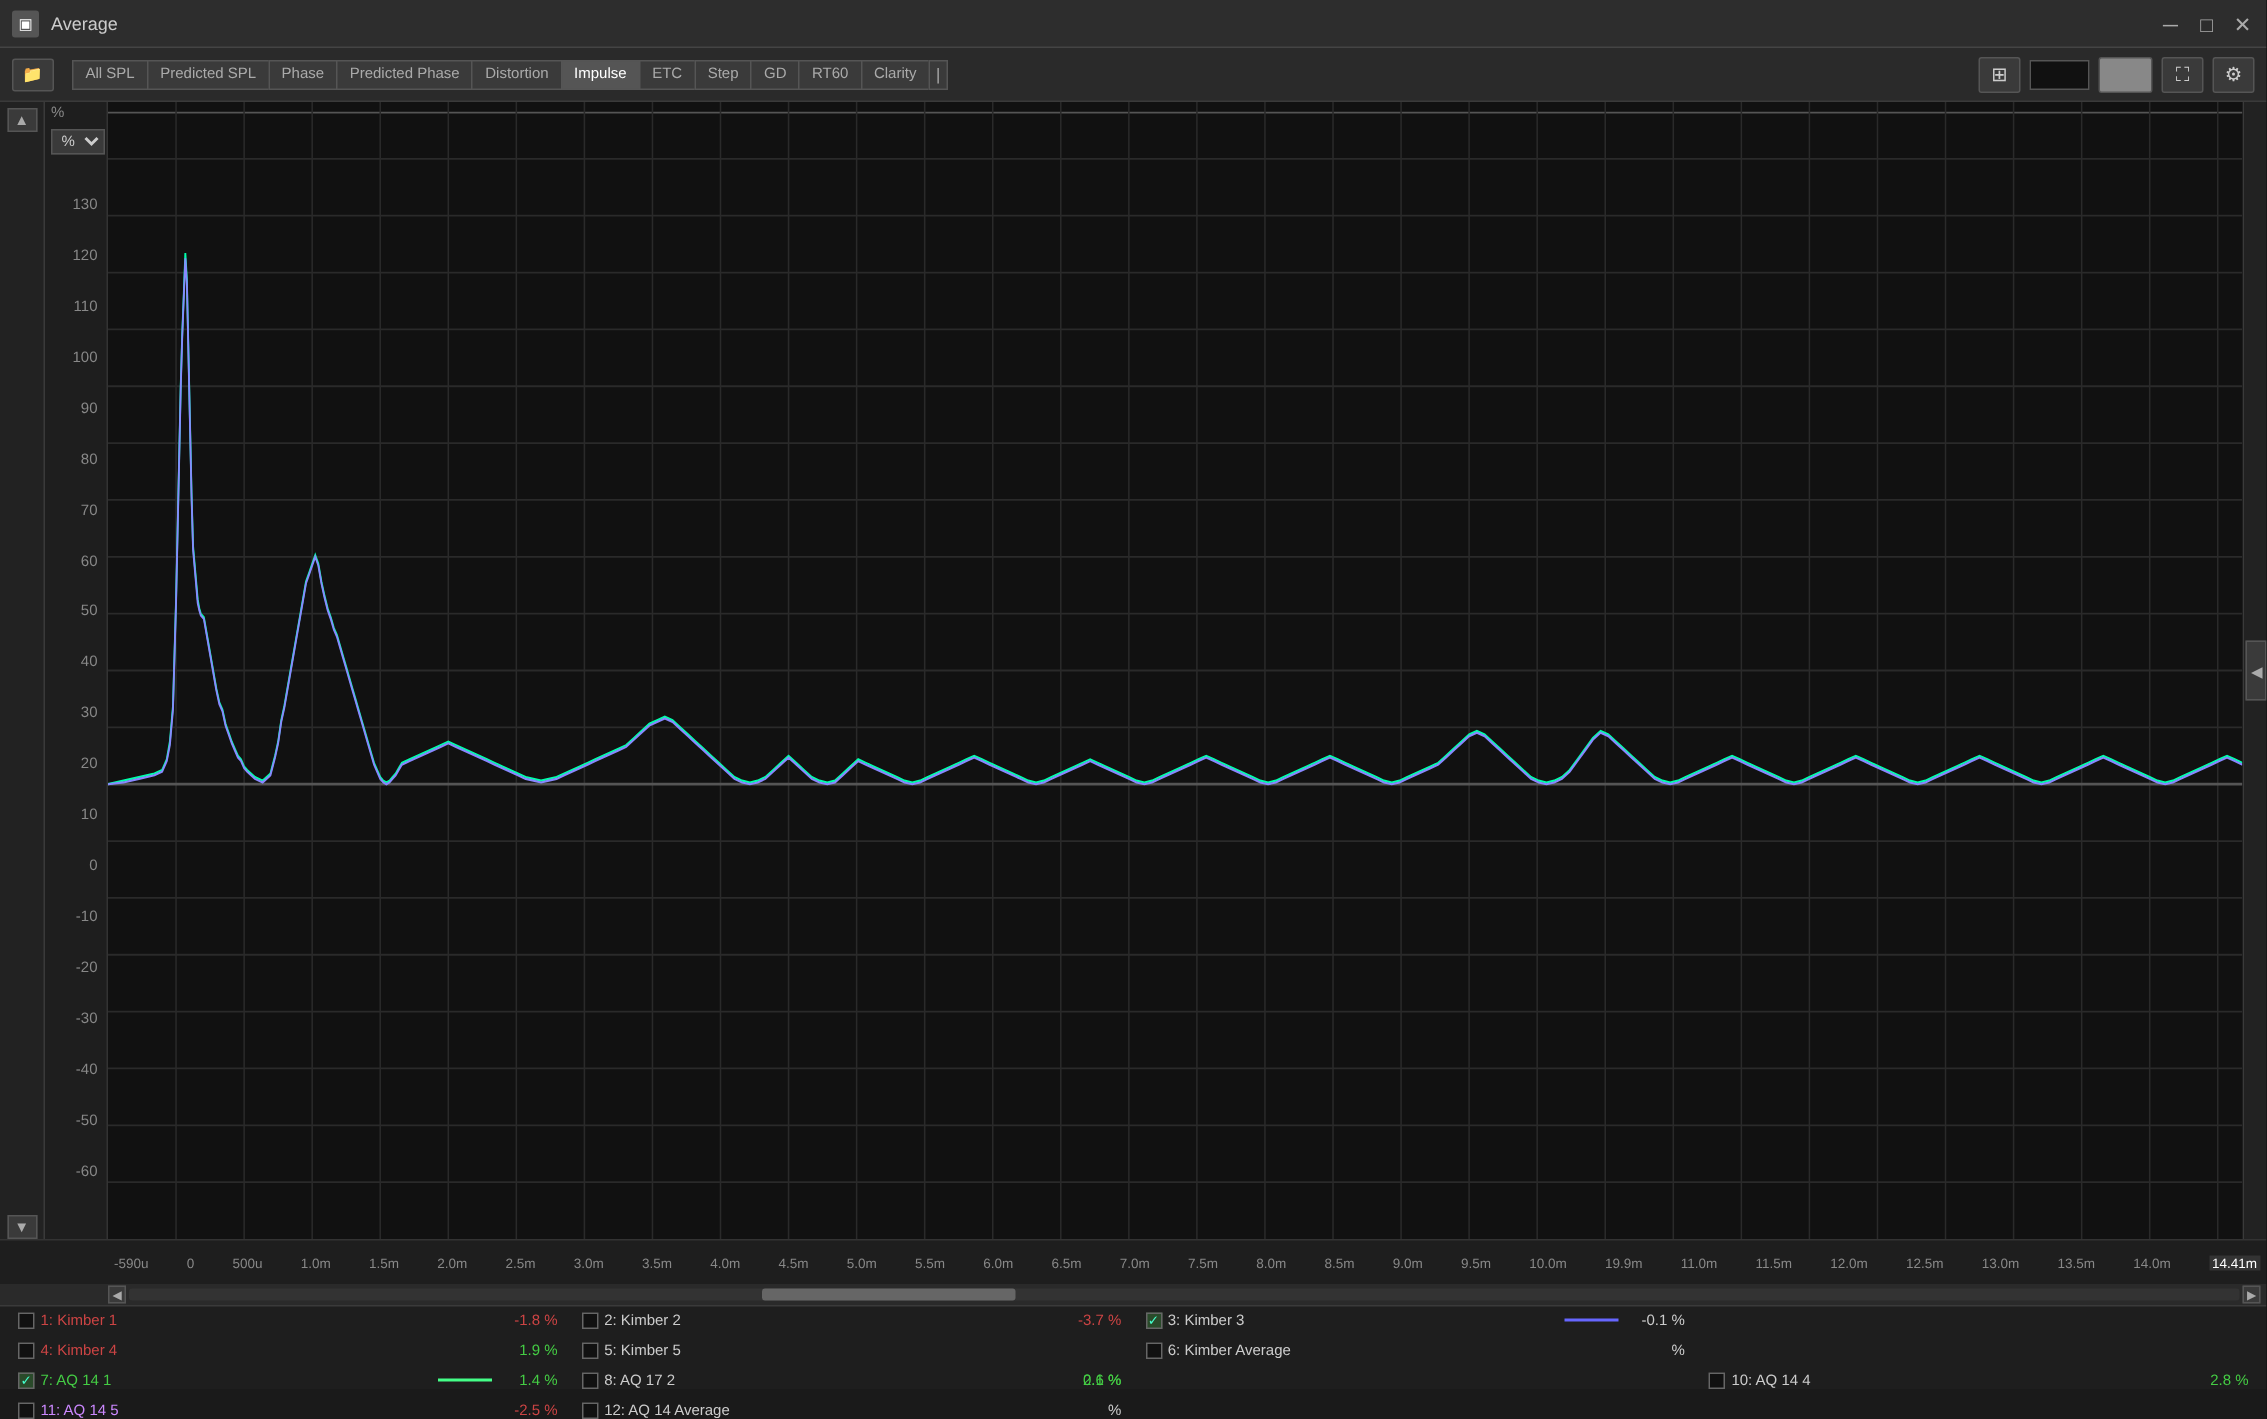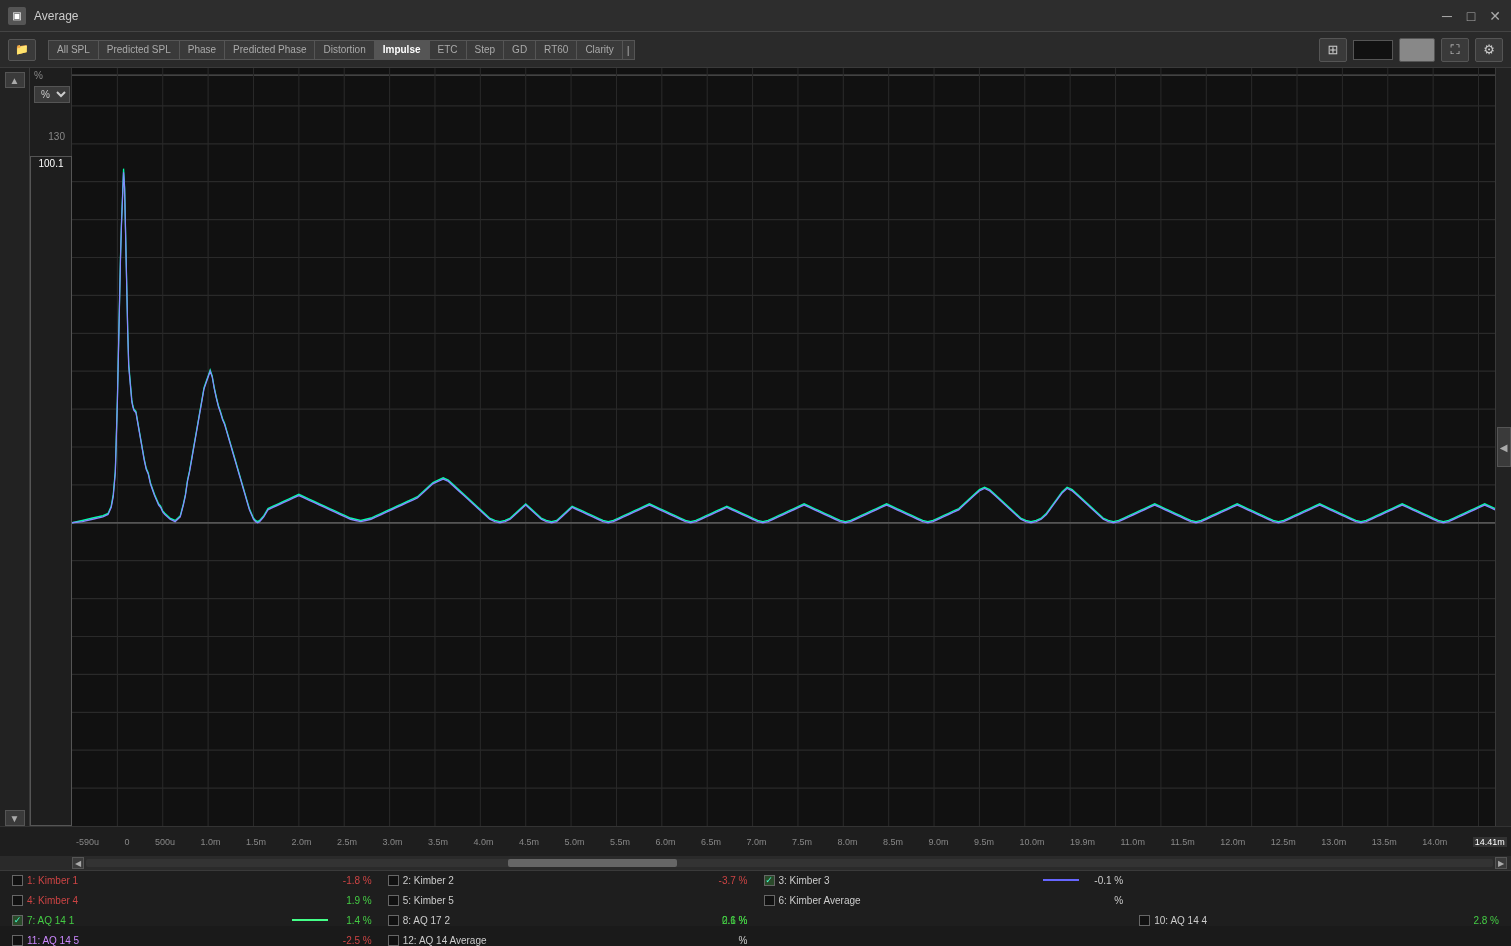--- a/index.html
+++ b/index.html
@@ -87,21 +87,20 @@
       border: 1px solid #555;
       color: #aaa;
       cursor: pointer;
       font-size: 10px;
       border-right: none;
     }
     .tab-btn:last-child { border-right: 1px solid #555; }
     .tab-btn.active {
       background: #555;
       color: #fff;
-      font-weight: bold;
     }
     .toolbar-right {
       margin-left: auto;
       display: flex;
       align-items: center;
       gap: 6px;
     }
     .icon-btn {
       width: 28px;
       height: 24px;
@@ -410,21 +409,20 @@
       <span class="y-label">0</span>
       <span class="y-label">-10</span>
       <span class="y-label">-20</span>
       <span class="y-label">-30</span>
       <span class="y-label">-40</span>
       <span class="y-label">-50</span>
       <span class="y-label">-60</span>
       <div style="height: 8px;"></div>
     </div>
 
-    <div class="cursor-value" style="position:relative; top:0; left:0; margin-top: 88px; margin-left: -42px; z-index:10; width:42px; font-size:10px; background:#1e1e1e; border:1px solid #555; color:#fff; padding:1px 3px; text-align:center;">100.1</div>
 
     <div class="chart-area">
       <svg class="chart-svg" viewBox="0 0 1380 640" preserveAspectRatio="none">
 
         <line x1="0" y1="32" x2="1380" y2="32" class="grid-line-h"></line>
         <line x1="0" y1="64" x2="1380" y2="64" class="grid-line-h"></line>
         <line x1="0" y1="96" x2="1380" y2="96" class="grid-line-h"></line>
         <line x1="0" y1="128" x2="1380" y2="128" class="grid-line-h"></line>
         <line x1="0" y1="160" x2="1380" y2="160" class="grid-line-h"></line>
         <line x1="0" y1="192" x2="1380" y2="192" class="grid-line-h"></line>

